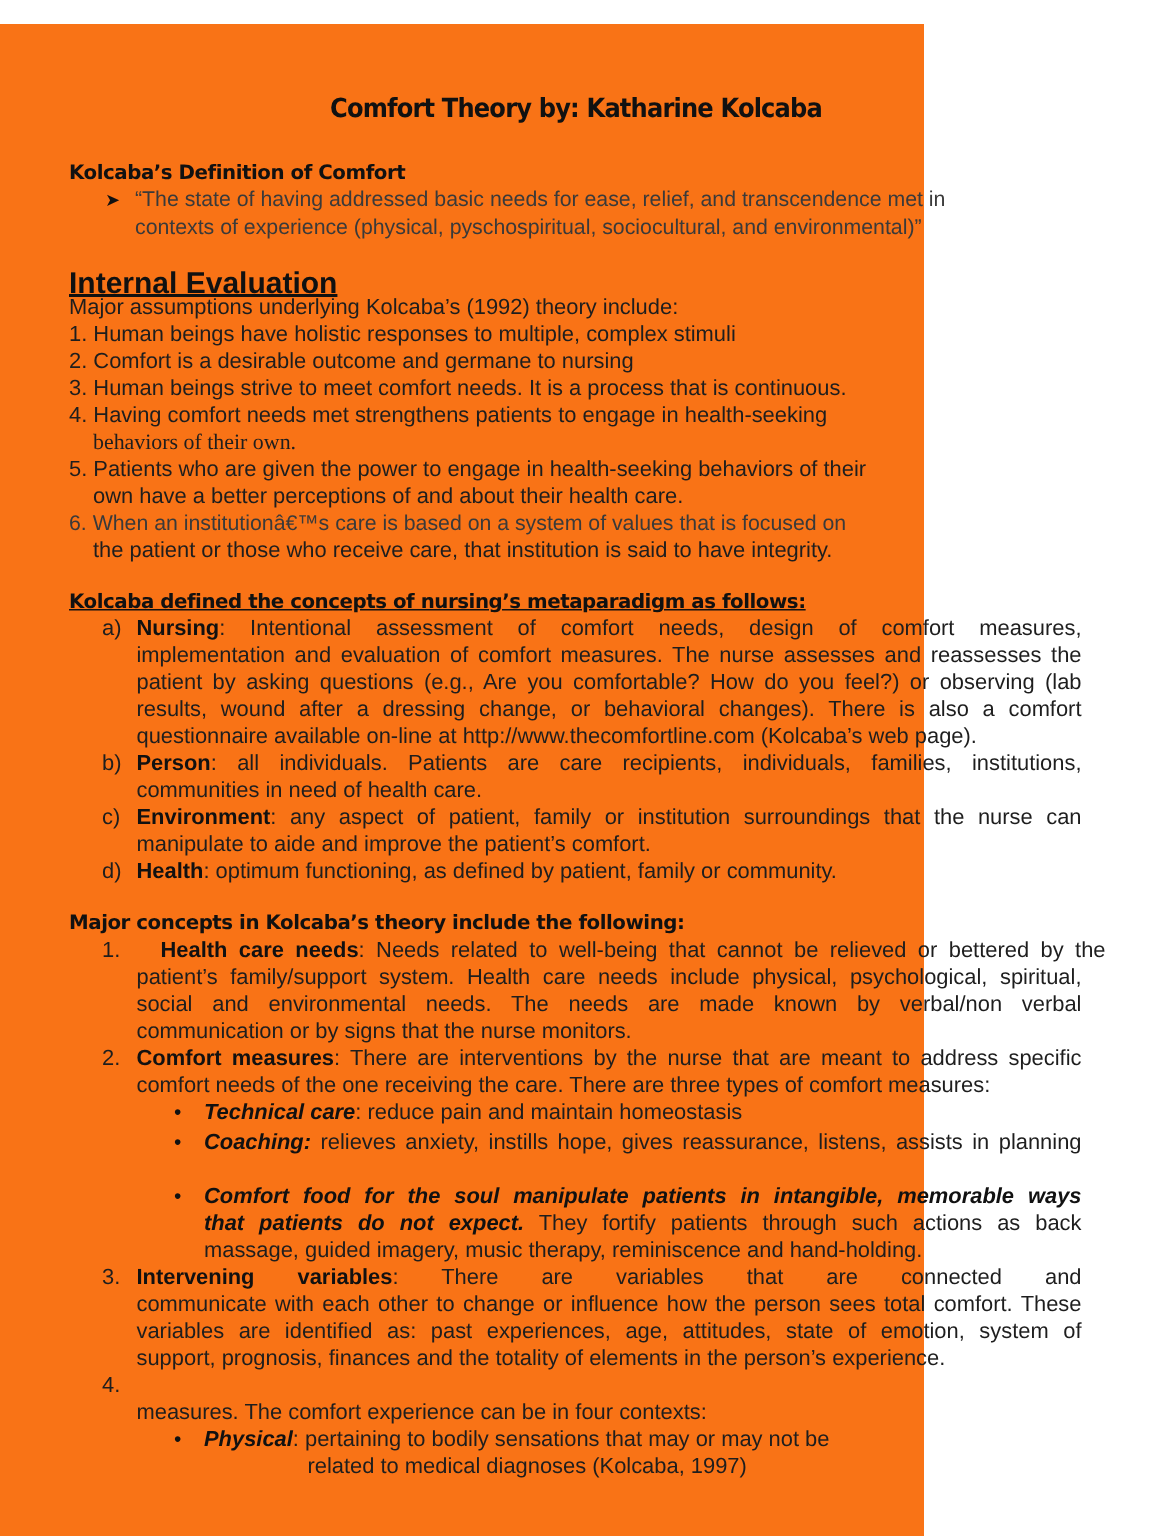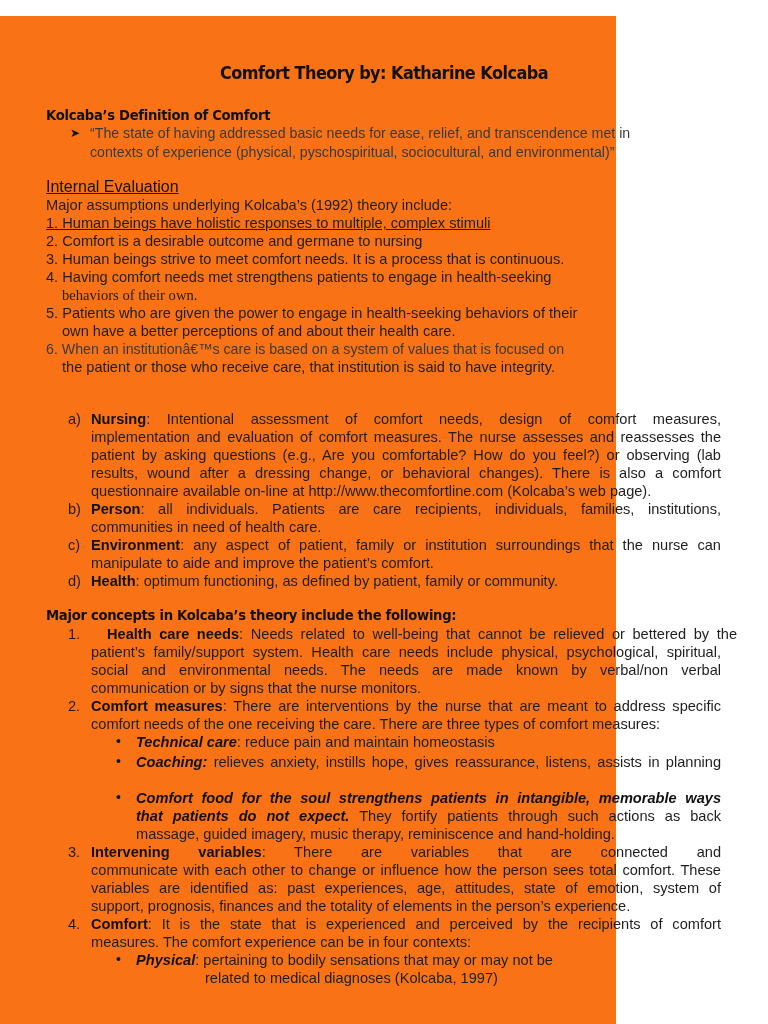--- a/index.html
+++ b/index.html
@@ -55,22 +55,22 @@
       font-weight: bold;
       color: #111;
       letter-spacing: -0.3px;
       white-space: nowrap;
     }
     .heading-u {
       text-decoration: underline;
     }
     .sans-bold-u {
       font-family: "Liberation Sans", sans-serif;
-      font-size: 16px;
-      font-weight: normal;
+      font-size: 20px;
+      font-weight: bold;
       text-decoration: underline;
       color: #111;
     }
     .justify-line {
       text-align: justify;
       text-align-last: justify;
       white-space: normal;
     }
     .b { font-weight: bold; color: #111; }
     .bi { font-weight: bold; font-style: italic; color: #111; }
@@ -91,30 +91,31 @@
   <div class="title">Comfort Theory by: Katharine Kolcaba</div>
 
   <div class="abs heading" style="left:46px; top:92px;">Kolcaba’s Definition of Comfort</div>
   <div class="abs arrow" style="left:70px; top:110px;">➤</div>
   <div class="abs txt light" style="left:90px; top:108px;">“The state of having addressed basic needs for ease, relief, and transcendence met in</div>
   <div class="abs txt light" style="left:90px; top:127px;">contexts of experience (physical, pyschospiritual, sociocultural, and environmental)”</div>
 
   <div class="abs sans-bold-u" style="left:46px; top:162px;">Internal Evaluation</div>
   <div class="abs txt" style="left:46px; top:180px;">Major assumptions underlying Kolcaba’s (1992) theory include:</div>
 
-  <div class="abs txt" style="left:46px; top:198px;text-decoration:underline;">1. Human beings have holistic responses to multiple, complex stimuli</div>
+  <div class="abs txt" style="left:46px; top:198px;">1. Human beings have holistic responses to multiple, complex stimuli</div>
   <div class="abs txt" style="left:46px; top:216px;">2. Comfort is a desirable outcome and germane to nursing</div>
   <div class="abs txt" style="left:46px; top:234px;">3. Human beings strive to meet comfort needs. It is a process that is continuous.</div>
   <div class="abs txt" style="left:46px; top:252px;">4. Having comfort needs met strengthens patients to engage in health-seeking</div>
   <div class="abs txt" style="left:62px; top:270px;font-family:Liberation Serif, serif;">behaviors of their own.</div>
   <div class="abs txt" style="left:46px; top:288px;">5. Patients who are given the power to engage in health-seeking behaviors of their</div>
   <div class="abs txt" style="left:62px; top:306px;">own have a better perceptions of and about their health care.</div>
   <div class="abs txt light" style="left:46px; top:324px;">6. When an institutionâ€™s care is based on a system of values that is focused on</div>
   <div class="abs txt" style="left:62px; top:342px;">the patient or those who receive care, that institution is said to have integrity.</div>
 
+  <div class="abs heading heading-u" style="left:46px; top:378px;">Kolcaba defined the concepts of nursing’s metaparadigm as follows:</div>
 
   <div class="abs txt" style="left:68px; top:394px;">a)</div>
   <div class="abs txt justify-line" style="left:91px; top:394px; width:630px;"><span class="b">Nursing</span><span>: Intentional assessment of comfort needs, design of comfort measures,</span></div>
   <div class="abs txt justify-line" style="left:91px; top:412px; width:630px;">implementation and evaluation of comfort measures. The nurse assesses and reassesses the</div>
   <div class="abs txt justify-line" style="left:91px; top:430px; width:630px;">patient by asking questions (e.g., Are you comfortable? How do you feel?) or observing (lab</div>
   <div class="abs txt justify-line" style="left:91px; top:448px; width:630px;">results, wound after a dressing change, or behavioral changes). There is also a comfort</div>
   <div class="abs txt" style="left:91px; top:466px;">questionnaire available on-line at http://www.thecomfortline.com (Kolcaba’s web page).</div>
 
   <div class="abs txt" style="left:68px; top:484px;">b)</div>
   <div class="abs txt justify-line" style="left:91px; top:484px; width:630px;"><span class="b">Person</span><span>: all individuals. Patients are care recipients, individuals, families, institutions,</span></div>
@@ -139,31 +140,30 @@
   <div class="abs txt justify-line" style="left:91px; top:681px; width:630px;"><span class="b">Comfort measures</span><span>: There are interventions by the nurse that are meant to address specific</span></div>
   <div class="abs txt" style="left:91px; top:699px;">comfort needs of the one receiving the care. There are three types of comfort measures:</div>
 
   <div class="abs bullet" style="left:116px; top:717px;">•</div>
   <div class="abs txt" style="left:136px; top:717px;"><span class="bi">Technical care</span><span>: reduce pain and maintain homeostasis</span></div>
 
   <div class="abs bullet" style="left:116px; top:737px;">•</div>
   <div class="abs txt justify-line" style="left:136px; top:737px; width:585px;"><span class="bi">Coaching:</span><span> relieves anxiety, instills hope, gives reassurance, listens, assists in planning</span></div>
 
   <div class="abs bullet" style="left:116px; top:773px;">•</div>
-  <div class="abs txt justify-line bi" style="left:136px; top:773px; width:585px;">Comfort food for the soul strengthens patients in intangible, memorable ways</div>
+  <div class="abs txt justify-line bi" style="left:136px; top:773px; width:585px;">Comfort food for the soul manipulate patients in intangible, memorable ways</div>
   <div class="abs txt justify-line" style="left:136px; top:791px; width:585px;"><span class="bi">that patients do not expect.</span><span> They fortify patients through such actions as back</span></div>
   <div class="abs txt" style="left:136px; top:809px;">massage, guided imagery, music therapy, reminiscence and hand-holding.</div>
 
   <div class="abs txt" style="left:68px; top:827px;">3.</div>
   <div class="abs txt justify-line" style="left:91px; top:827px; width:630px; word-spacing:18px;"><span class="b">Intervening variables</span><span>: There are variables that are connected and</span></div>
   <div class="abs txt justify-line" style="left:91px; top:845px; width:630px;">communicate with each other to change or influence how the person sees total comfort. These</div>
   <div class="abs txt justify-line" style="left:91px; top:863px; width:630px;">variables are identified as: past experiences, age, attitudes, state of emotion, system of</div>
   <div class="abs txt" style="left:91px; top:881px;">support, prognosis, finances and the totality of elements in the person’s experience.</div>
 
   <div class="abs txt" style="left:68px; top:899px;">4.</div>
-  <div class="abs txt justify-line" style="left:91px; top:899px; width:630px;"><span class="b">Comfort</span><span>: It is the state that is experienced and perceived by the recipients of comfort</span></div>
   <div class="abs txt" style="left:91px; top:917px;">measures. The comfort experience can be in four contexts:</div>
 
   <div class="abs bullet" style="left:116px; top:935px;">•</div>
   <div class="abs txt" style="left:136px; top:935px;"><span class="bi">Physical</span><span>: pertaining to bodily sensations that may or may not be</span></div>
   <div class="abs txt" style="left:205px; top:953px;">related to medical diagnoses (Kolcaba, 1997)</div>
 
 </div>
 
 </body></html>

